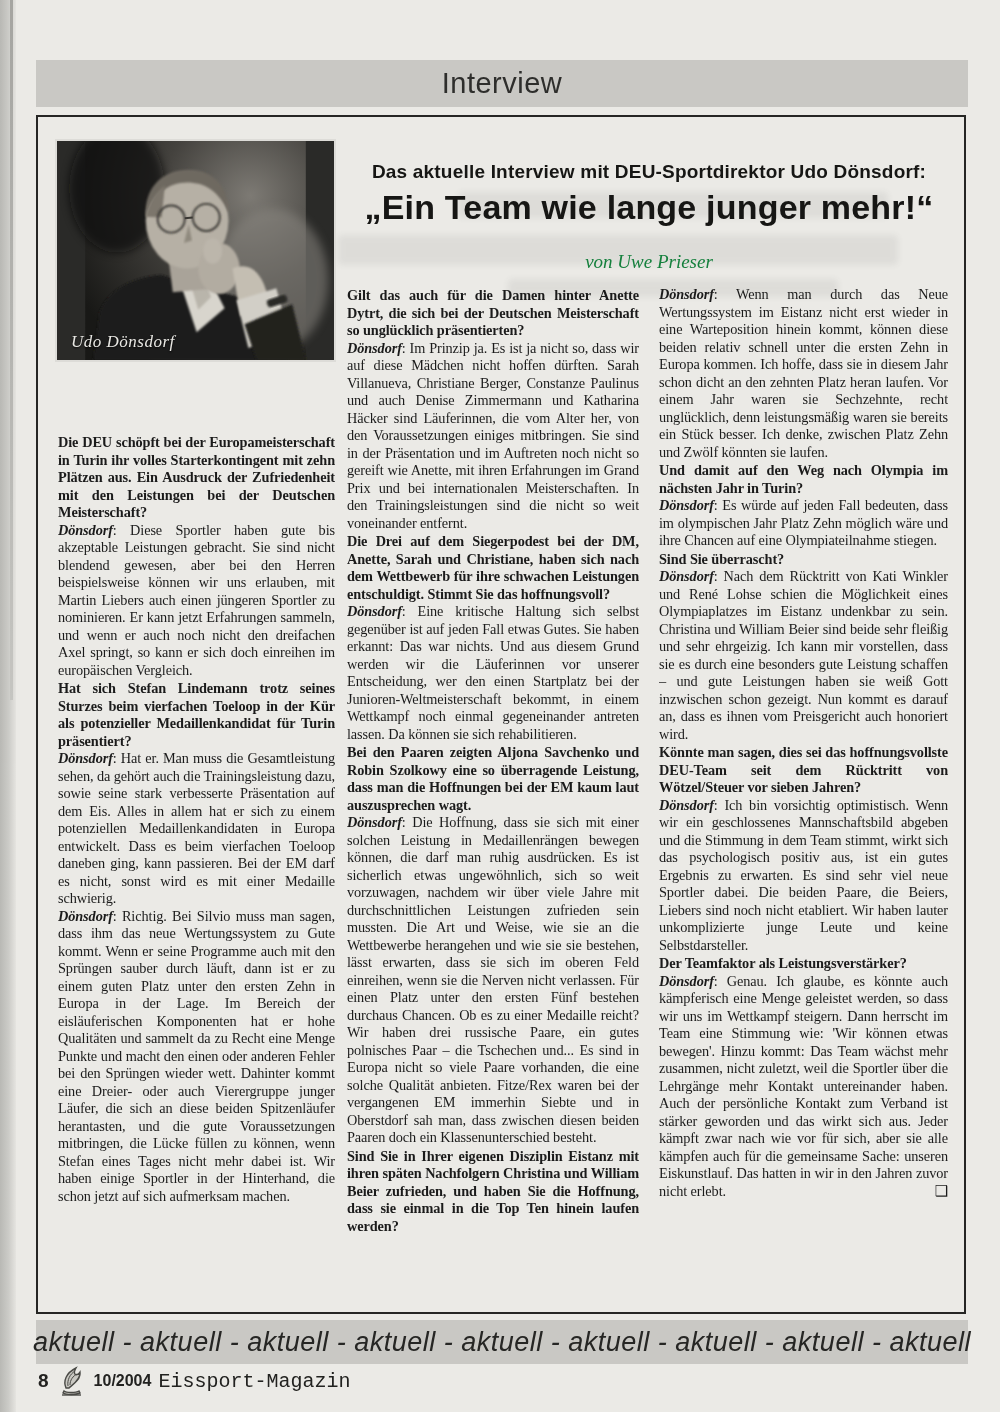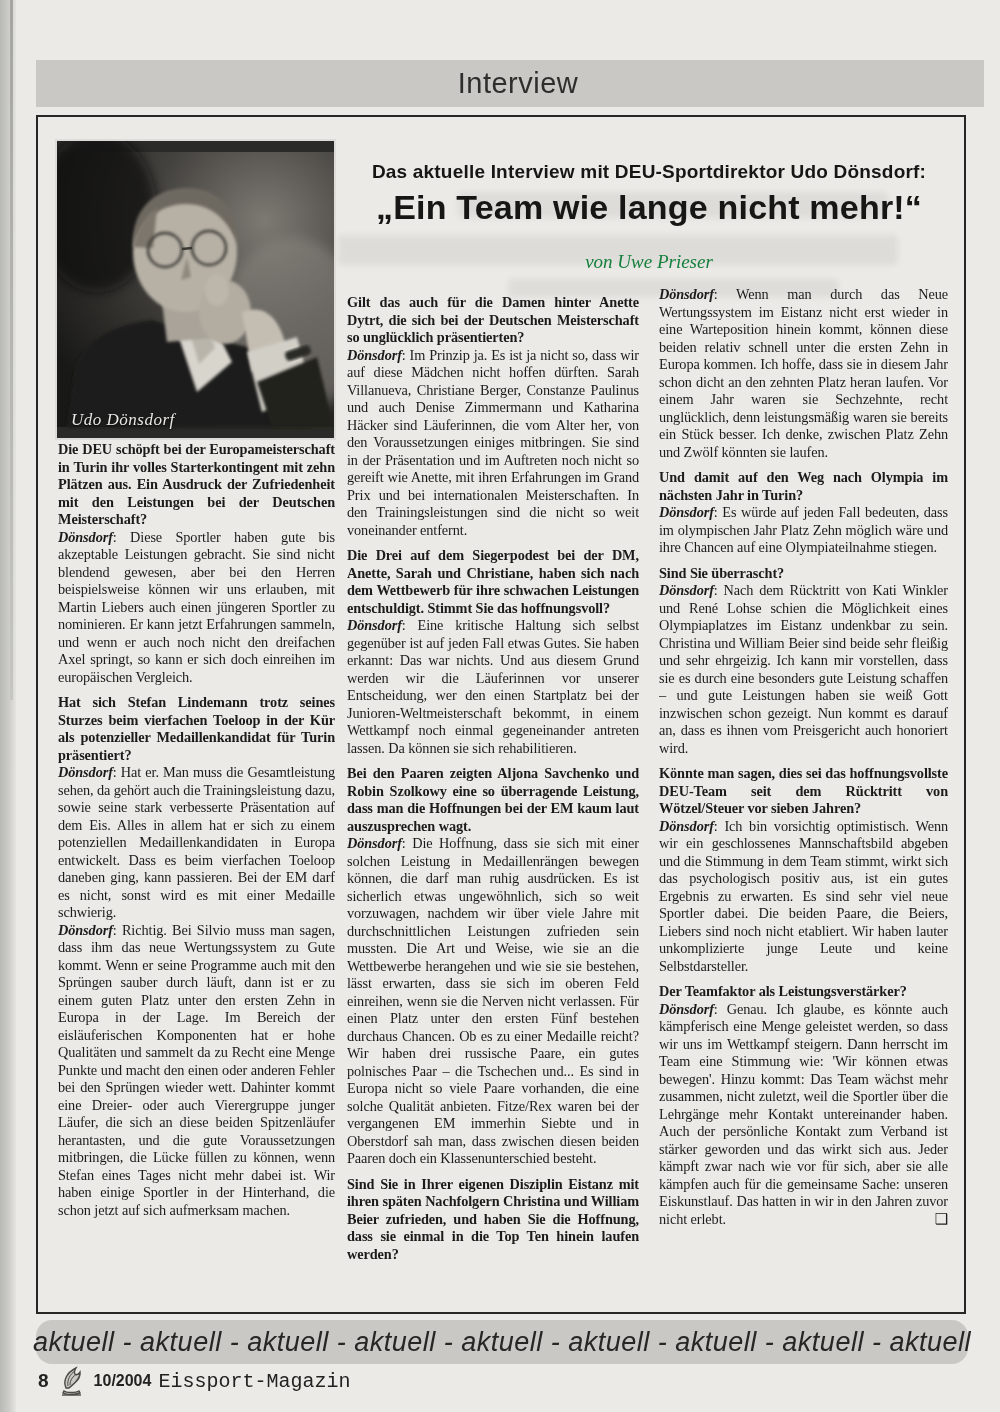--- a/index.html
+++ b/index.html
@@ -14,42 +14,42 @@
     background:linear-gradient(90deg,#a8a8a4 0%,#c2c2be 55%,#e3e2de 100%);
     opacity:.75;
   }
   .edge-strip-inner {
     position:absolute; left:10px; top:0; width:3px; height:700px;
     background:linear-gradient(180deg,#8e8e8a,#b9b9b5);
   }
   
   .section-band {
     position:absolute; left:36px; top:60px; width:932px; height:47px;
-    background:#c9c8c4; display:flex; align-items:center; justify-content:center;padding-left:16px;
+    background:#c9c8c4; display:flex; align-items:center; justify-content:center;
   }
   .section-band .label {
     font-family:"Liberation Sans", sans-serif; font-size:29px; color:#2e2e2c;
     letter-spacing:.5px;
   }
   
   .article-box {
     position:absolute; left:36px; top:115px; width:926px; height:1195px;
     border:2px solid #262624; background:transparent;
   }
   
   .ghost {
     position:absolute; filter:blur(3px); opacity:.07; background:#333;
     border-radius:4px; pointer-events:none;
   }
   .ghost.g1 { left:420px; top:75px;  width:430px; height:26px; }
   .ghost.g2 { left:300px; top:118px; width:560px; height:30px; }
   .ghost.g3 { left:470px; top:162px; width:330px; height:18px; }
   
   .photo {
-    position:absolute; left:19px; top:24px; width:277px; height:297px;
+    position:absolute; left:19px; top:24px; width:277px; height:219px;
     background:#2a2a28; overflow:hidden; box-shadow:0 0 0 2px #dddcd8;
   }
   .photo svg { display:block; width:100%; height:100%; }
   .photo-caption {
     position:absolute; left:14px; bottom:8px;
     font-style:italic; font-size:17px; color:#e9e8e4;
     text-shadow:0 1px 2px rgba(0,0,0,.8); letter-spacing:.5px;
   }
   
   .title-block {
@@ -61,27 +61,27 @@
   .byline { font-family:"Liberation Serif", serif; font-style:italic; font-size:19px; margin-top:24px; color:#15803d; }
   
   .col {
     position:absolute; font-size:14.3px; line-height:17.5px; overflow:hidden;
     text-align:justify; letter-spacing:-0.1px;
   }
   .col-1 { left:20px;  top:316px; width:277px; height:866px; }
   .col-2 { left:309px; top:169px; width:292px; height:1016px; }
   .col-3 { left:621px; top:169px; width:289px; height:1016px; }
   .col p { margin:0; }
-  .col p.q { font-weight:bold; margin-top:8px; }
+  .col p.q { font-weight:bold; margin-top:1px; }
   .col p.a .spk { font-weight:bold; font-style:italic; }
   .endmark { font-size:15px; float:right; }
   
   .banner {
     position:absolute; left:36px; top:1320px; width:932px; height:44px;
-    background:#c9c8c4; display:flex; align-items:center; justify-content:center;border-radius:16px;
+    background:#c9c8c4; display:flex; align-items:center; justify-content:center;
   }
   .banner .txt {
     font-family:"Liberation Sans", sans-serif; font-style:italic;
     font-size:27px; color:#262624; letter-spacing:.5px; white-space:nowrap;
   }
   
   .footer {
     position:absolute; left:38px; top:1364px; height:34px;
     display:flex; align-items:center; gap:7px;
     font-family:"Liberation Sans", sans-serif; color:#222220;
@@ -153,21 +153,21 @@
         <path d="M190 200 L240 185 L255 240 L205 260 Z" fill="#d2cfc7" filter="url(#soft)"></path>
         <path d="M200 230 L260 205 L277 275 L215 275 Z" fill="#22211f" filter="url(#soft)"></path>
 
         <rect x="228" y="196" width="26" height="10" rx="4" fill="#2c2b28" transform="rotate(-18 241 201)" filter="url(#soft)"></rect>
       </svg>
       <div class="photo-caption">Udo Dönsdorf</div>
     </div>
 
     <div class="title-block">
       <div class="kicker">Das aktuelle Interview mit DEU-Sportdirektor Udo Dönsdorf:</div>
-      <div class="headline">„Ein Team wie lange nicht mehr!“</div>
+      <div class="headline">„Ein Team wie lange junger mehr!“</div>
       <div class="byline">von Uwe Prieser</div>
     </div>
 
     <div class="col col-1">
         <p class="q">Die DEU schöpft bei der Europameisterschaft in Turin ihr volles Starterkontingent mit zehn Plätzen aus. Ein Ausdruck der Zufriedenheit mit den Leistungen bei der Deutschen Meisterschaft?</p>
         <p class="a"><span class="spk">Dönsdorf</span>: Diese Sportler haben gute bis akzeptable Leistungen gebracht. Sie sind nicht blendend gewesen, aber bei den Herren beispielsweise können wir uns erlauben, mit Martin Liebers auch einen jüngeren Sportler zu nominieren. Er kann jetzt Erfahrungen sammeln, und wenn er auch noch nicht den dreifachen Axel springt, so kann er sich doch einreihen im europäischen Vergleich.</p>
         <p class="q">Hat sich Stefan Lindemann trotz seines Sturzes beim vierfachen Toeloop in der Kür als potenzieller Medaillenkandidat für Turin präsentiert?</p>
         <p class="a"><span class="spk">Dönsdorf</span>: Hat er. Man muss die Gesamtleistung sehen, da gehört auch die Trainingsleistung dazu, sowie seine stark verbesserte Präsentation auf dem Eis. Alles in allem hat er sich zu einem potenziellen Medaillenkandidaten in Europa entwickelt. Dass es beim vierfachen Toeloop daneben ging, kann passieren. Bei der EM darf es nicht, sonst wird es mit einer Medaille schwierig.</p>
         <p class="a"><span class="spk">Dönsdorf</span>: Richtig. Bei Silvio muss man sagen, dass ihm das neue Wertungssystem zu Gute kommt. Wenn er seine Programme auch mit den Sprüngen sauber durch läuft, dann ist er zu einem guten Platz unter den ersten Zehn in Europa in der Lage. Im Bereich der eisläuferischen Komponenten hat er hohe Qualitäten und sammelt da zu Recht eine Menge Punkte und macht den einen oder anderen Fehler bei den Sprüngen wieder wett. Dahinter kommt eine Dreier- oder auch Vierergruppe junger Läufer, die sich an diese beiden Spitzenläufer herantasten, und die gute Voraussetzungen mitbringen, die Lücke füllen zu können, wenn Stefan eines Tages nicht mehr dabei ist. Wir haben einige Sportler in der Hinterhand, die schon jetzt auf sich aufmerksam machen.</p>
       </div>

